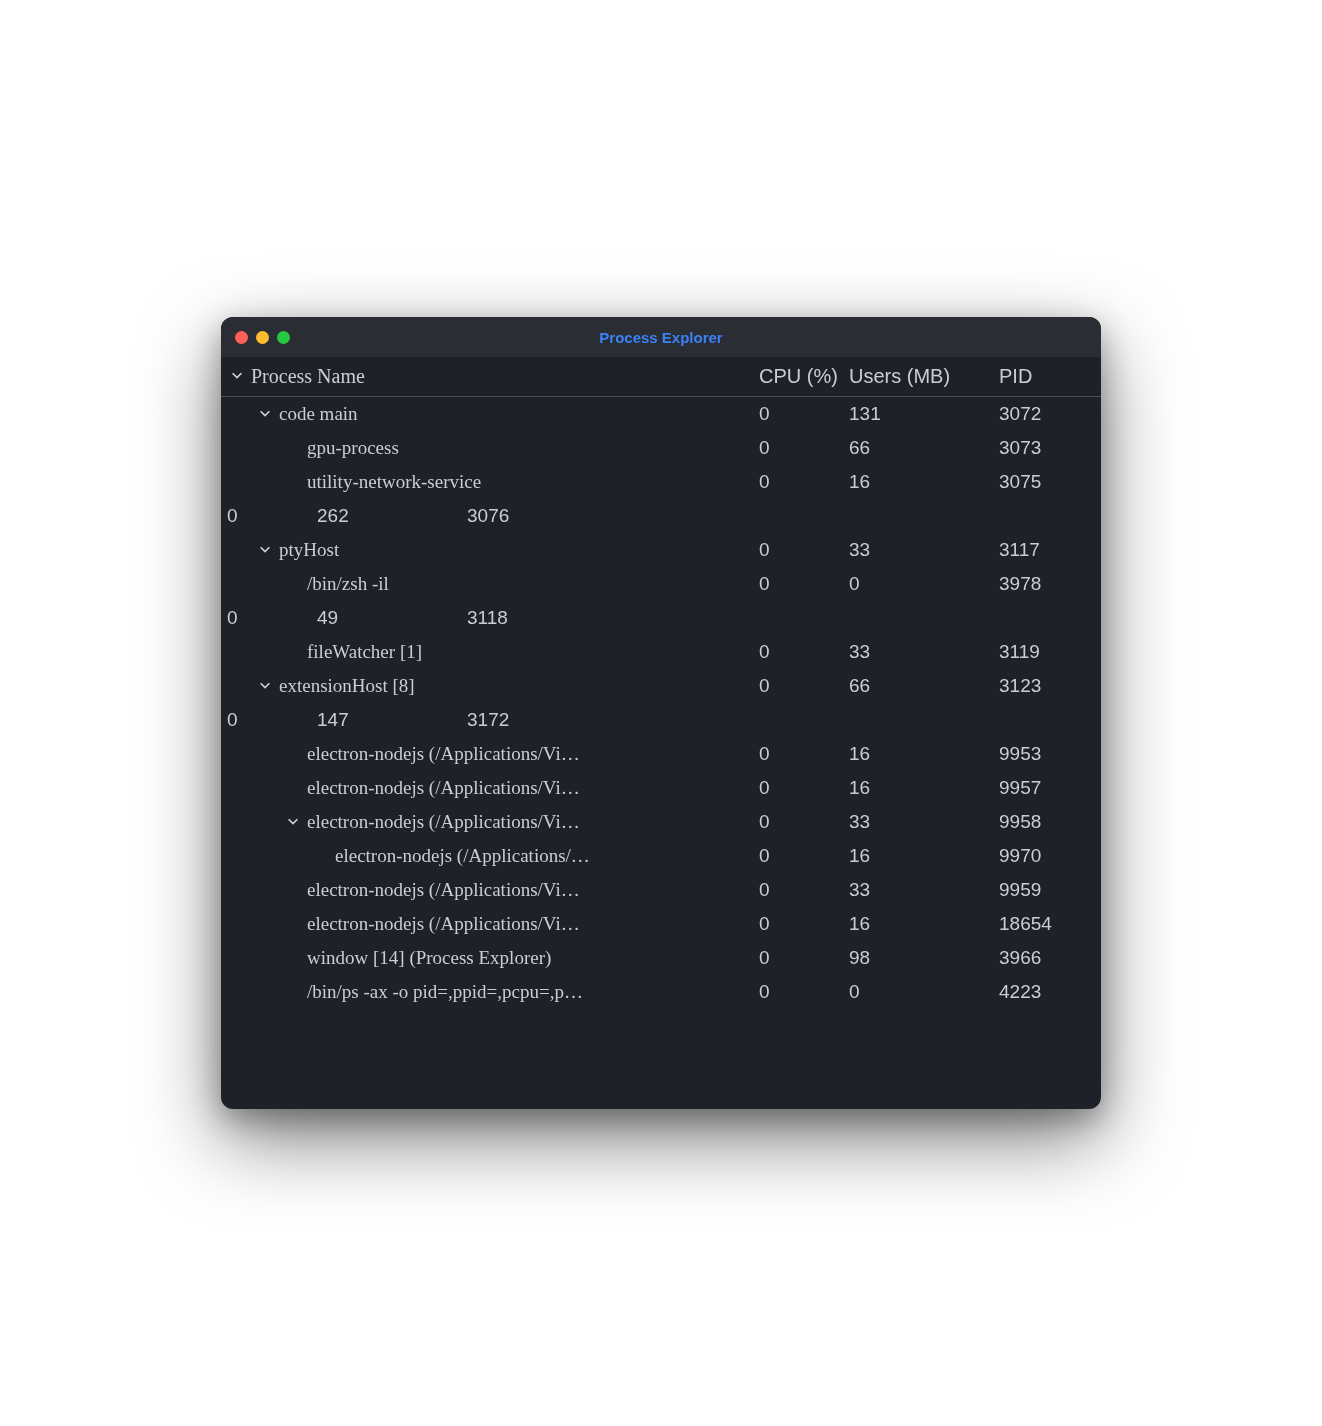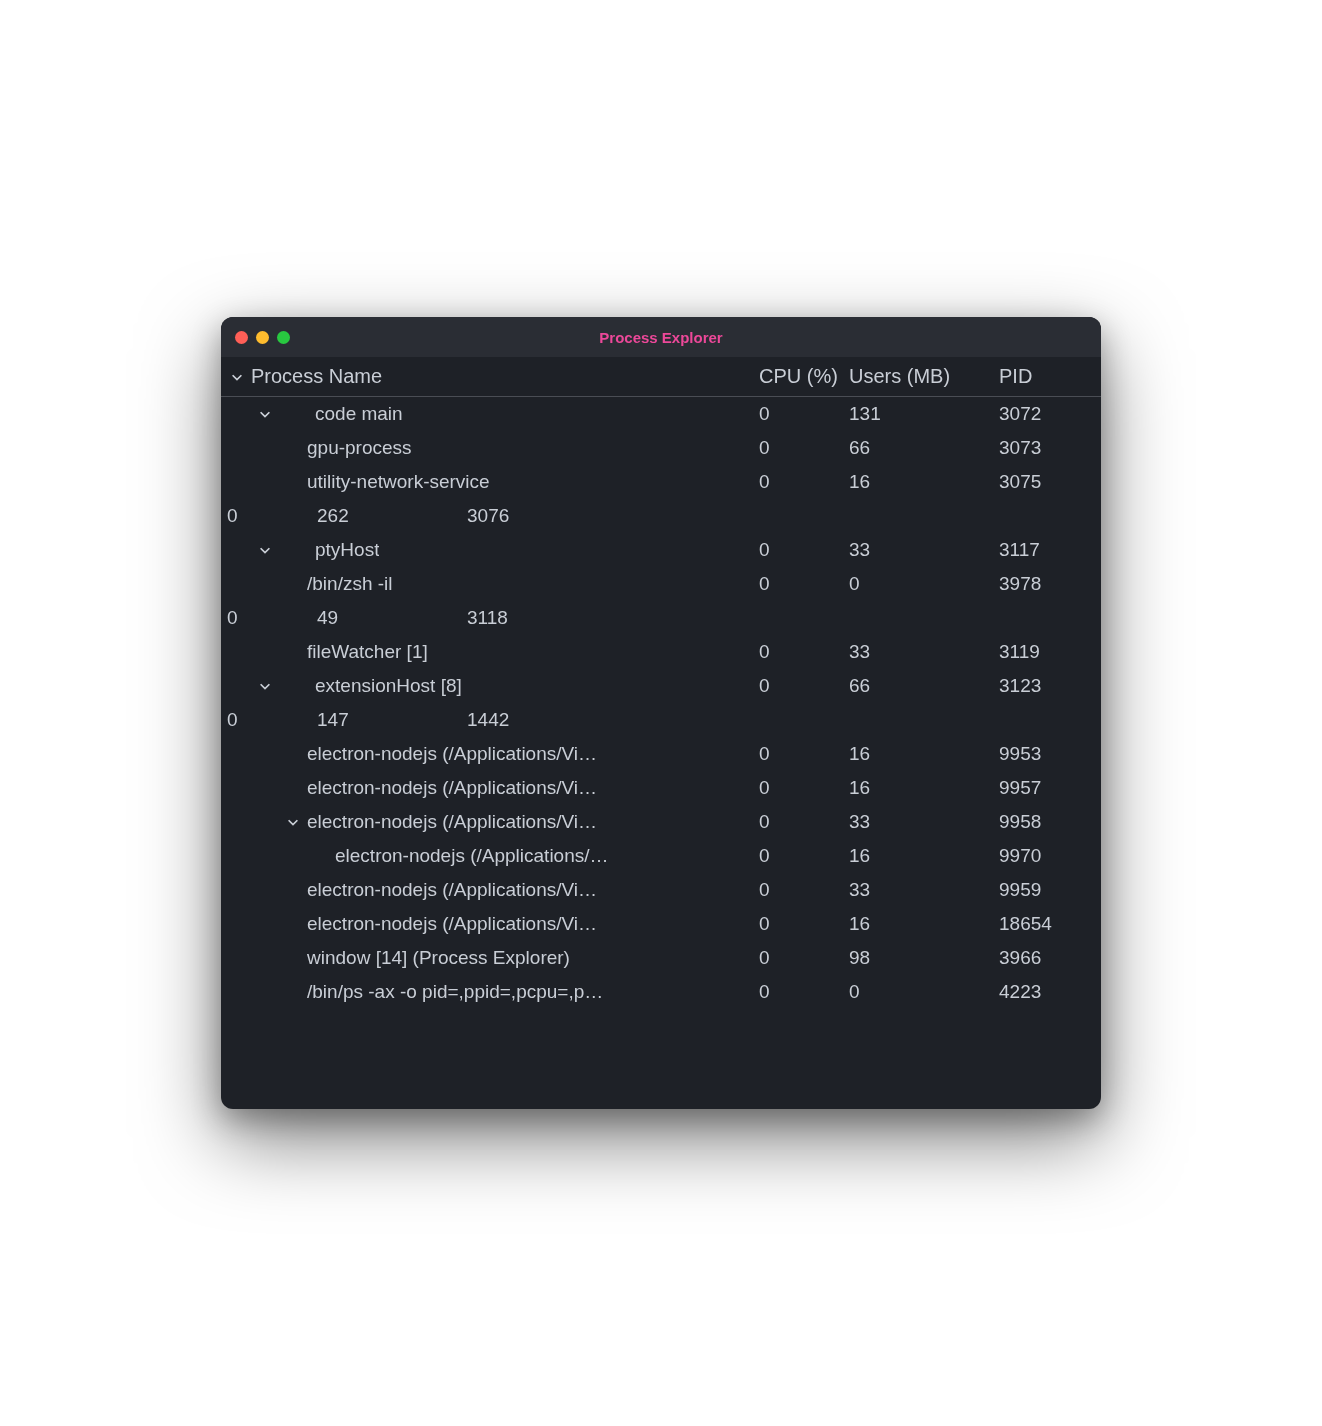--- a/index.html
+++ b/index.html
@@ -40,42 +40,43 @@
     }
     .tl-close { background: #ff5f57; }
     .tl-min   { background: #febc2e; }
     .tl-max   { background: #28c840; }
     .title {
       position: absolute;
       left: 0; right: 0;
       text-align: center;
       font-size: 15px;
       font-weight: 600;
-      color: #ec4899;
+      color: #3b82f6;
       pointer-events: none;
     }
     .header-row, .data-row {
       display: flex;
       align-items: center;
       font-size: 19px;
       padding: 6px 12px 6px 6px;
       white-space: nowrap;
     }
     .header-row {
       border-bottom: 1px solid #4a4d54;
       padding-top: 8px;
       padding-bottom: 8px;
       font-size: 20px;
     }
     .col-name {
       flex: 1 1 auto;
       display: flex;
-      align-items: center;
+      align-items: flex-start;
       overflow: hidden;
       min-width: 0;
+      font-family: Liberation Serif, serif;
     }
     .col-cpu  { width: 90px; flex: 0 0 90px; }
     .col-mem  { width: 150px; flex: 0 0 150px; }
     .col-pid  { width: 90px; flex: 0 0 90px; }
     .chevron {
       width: 20px;
       height: 20px;
       flex: 0 0 20px;
       display: inline-flex;
       align-items: center;
@@ -89,21 +90,21 @@
       height: 20px;
       flex: 0 0 20px;
       margin-right: 4px;
     }
     .label {
       overflow: hidden;
       text-overflow: ellipsis;
       white-space: nowrap;
       min-width: 0;
     }
-    .indent-1 { padding-left: 28px; gap: 36px; }
+    .indent-1 { padding-left: 28px; }
     .indent-2 { padding-left: 56px; }
     .indent-3 { padding-left: 84px; }
     .body {
       padding-bottom: 100px;
     }
   </style>
 </head>
 <body>
 
 <div class="window">
@@ -212,21 +213,21 @@
           </span>
           <span class="label">extensionHost [8]</span>
         </div>
         <div class="col-cpu">0</div>
         <div class="col-mem">66</div>
         <div class="col-pid">3123</div>
       </div>
       <div class="data-row">
         <div class="col-cpu">0</div>
         <div class="col-mem">147</div>
-        <div class="col-pid">1442</div>
+        <div class="col-pid">3172</div>
       </div>
       <div class="data-row">
         <div class="col-name indent-2">
           <span class="spacer"></span>
           <span class="label">electron-nodejs (/Applications/Vi…</span>
         </div>
         <div class="col-cpu">0</div>
         <div class="col-mem">16</div>
         <div class="col-pid">9953</div>
       </div>

